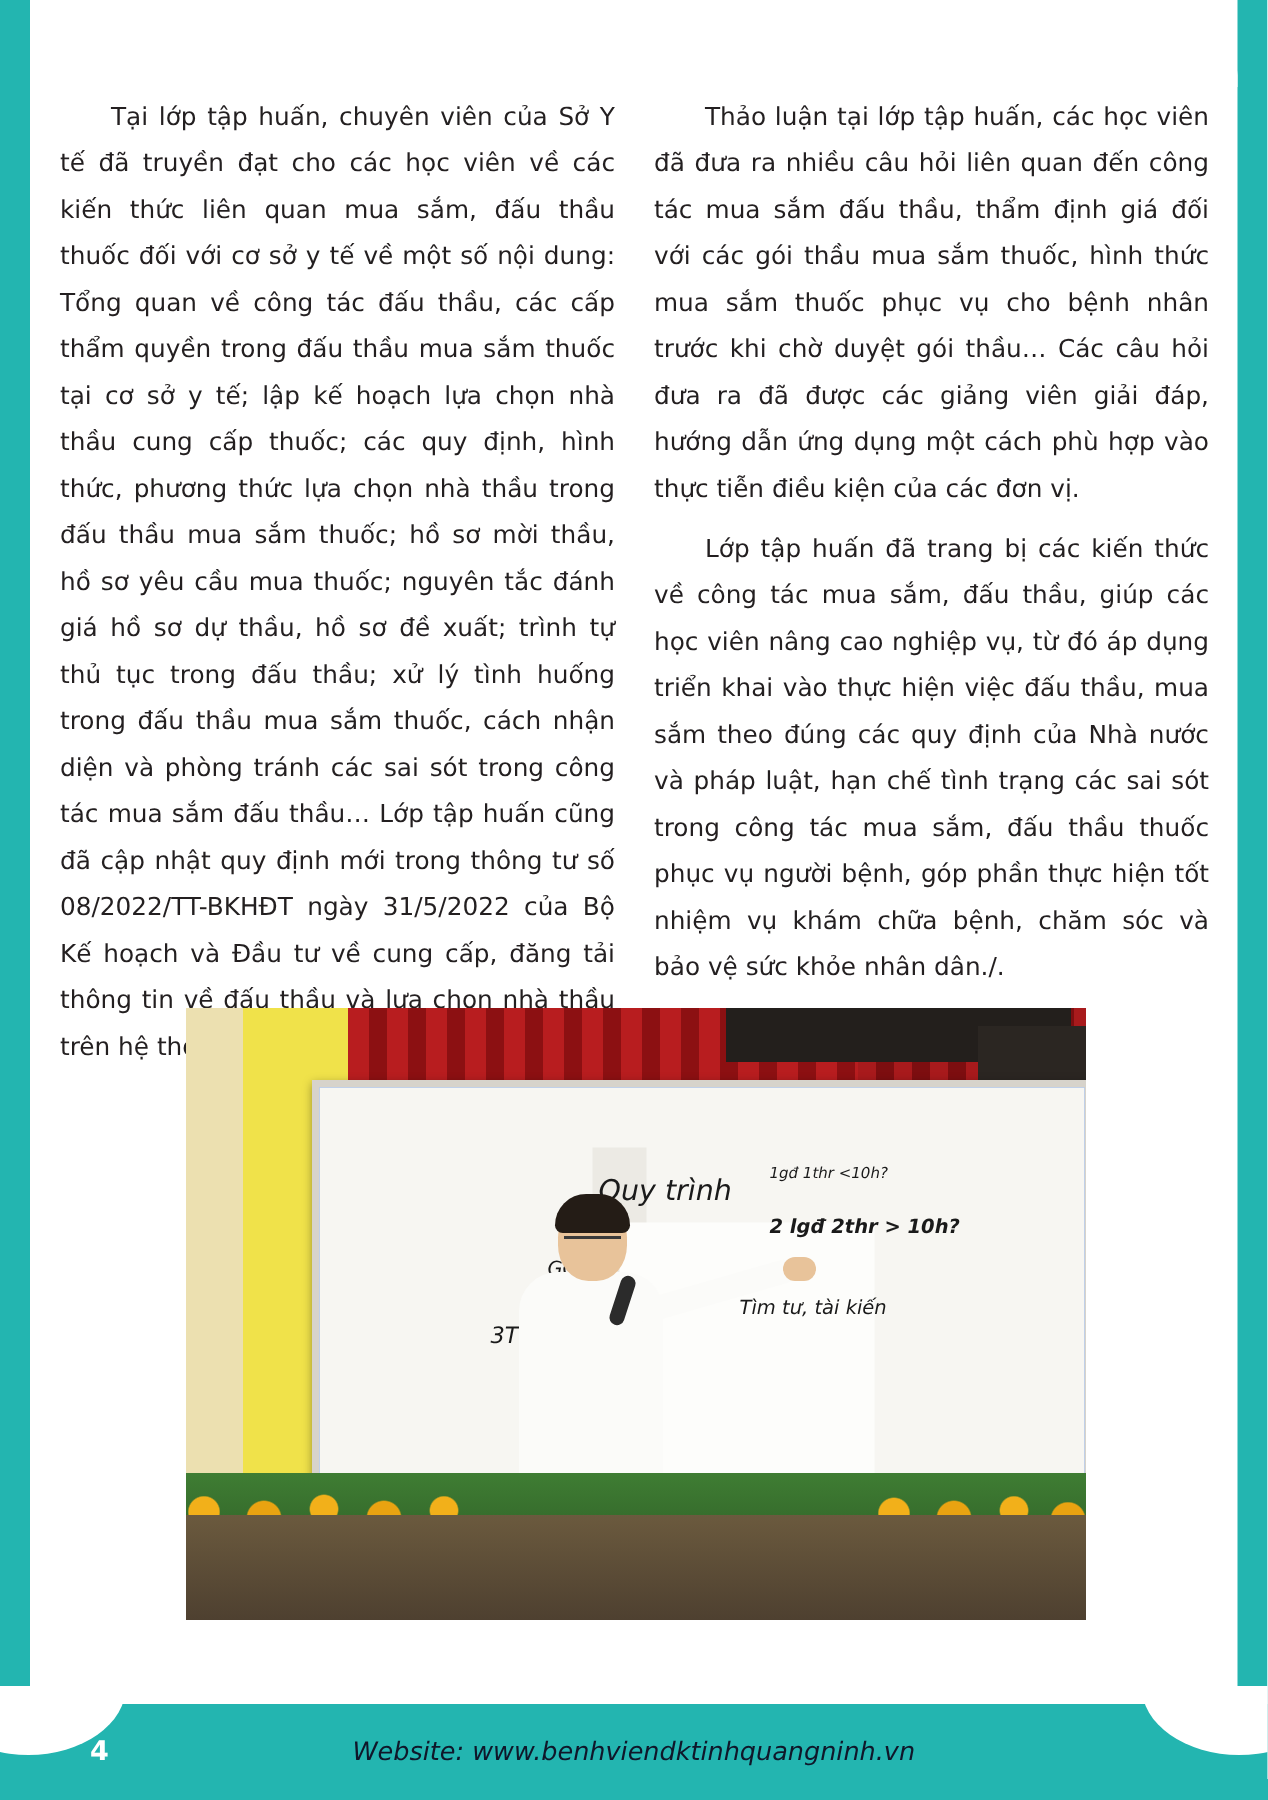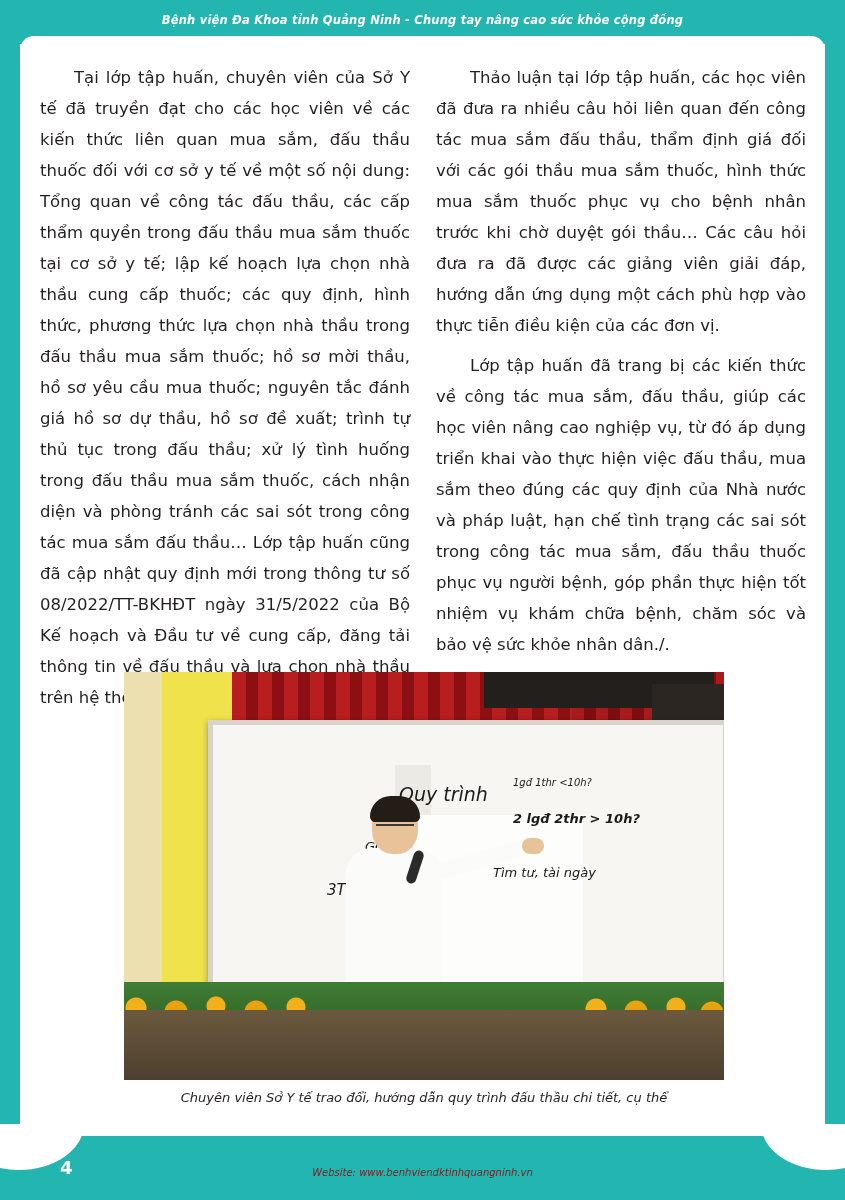--- a/index.html
+++ b/index.html
@@ -191,37 +191,34 @@
     left: 60px; bottom: 22px;
     color: #ffffff;
     font-size: 18px;
     font-weight: bold;
     font-family: "DejaVu Sans", sans-serif;
   }
   .footer-text {
     position: absolute;
     left: 0; right: 0; bottom: 22px;
     text-align: center;
-    color: #7f1d1d;
-    font-size: 10px;
+    color: #0f172a;
+    font-size: 17px;
     font-style: italic;
     font-family: "DejaVu Sans", sans-serif;
   }
 </style>
 </head>
 <body>
 
 <div class="page">
 
   <div class="edge-left"></div>
   <div class="edge-right"></div>
 
-  <div class="header">
-    <div class="header-text">Bệnh viện Đa Khoa tỉnh Quảng Ninh - Chung tay nâng cao sức khỏe cộng đồng</div>
-  </div>
   <div class="header-bottom-round"></div>
 
   <div class="content">
     <div class="col">
       <p>Tại lớp tập huấn, chuyên viên của Sở Y tế đã truyền đạt cho các học viên về các kiến thức liên quan mua sắm, đấu thầu thuốc đối với cơ sở y tế về một số nội dung: Tổng quan về công tác đấu thầu, các cấp thẩm quyền trong đấu thầu mua sắm thuốc tại cơ sở y tế; lập kế hoạch lựa chọn nhà thầu cung cấp thuốc; các quy định, hình thức, phương thức lựa chọn nhà thầu trong đấu thầu mua sắm thuốc; hồ sơ mời thầu, hồ sơ yêu cầu mua thuốc; nguyên tắc đánh giá hồ sơ dự thầu, hồ sơ đề xuất; trình tự thủ tục trong đấu thầu; xử lý tình huống trong đấu thầu mua sắm thuốc, cách nhận diện và phòng tránh các sai sót trong công tác mua sắm đấu thầu… Lớp tập huấn cũng đã cập nhật quy định mới trong thông tư số 08/2022/TT-BKHĐT ngày 31/5/2022 của Bộ Kế hoạch và Đầu tư về cung cấp, đăng tải thông tin về đấu thầu và lựa chọn nhà thầu trên hệ thống mạng đấu thầu quốc gia.</p>
     </div>
     <div class="col">
       <p>Thảo luận tại lớp tập huấn, các học viên đã đưa ra nhiều câu hỏi liên quan đến công tác mua sắm đấu thầu, thẩm định giá đối với các gói thầu mua sắm thuốc, hình thức mua sắm thuốc phục vụ cho bệnh nhân trước khi chờ duyệt gói thầu… Các câu hỏi đưa ra đã được các giảng viên giải đáp, hướng dẫn ứng dụng một cách phù hợp vào thực tiễn điều kiện của các đơn vị.</p>
       <p>Lớp tập huấn đã trang bị các kiến thức về công tác mua sắm, đấu thầu, giúp các học viên nâng cao nghiệp vụ, từ đó áp dụng triển khai vào thực hiện việc đấu thầu, mua sắm theo đúng các quy định của Nhà nước và pháp luật, hạn chế tình trạng các sai sót trong công tác mua sắm, đấu thầu thuốc phục vụ người bệnh, góp phần thực hiện tốt nhiệm vụ khám chữa bệnh, chăm sóc và bảo vệ sức khỏe nhân dân./.</p>
     </div>
@@ -239,40 +236,39 @@
 
       <div class="ph-board">
         <div class="ph-board-inner"></div>
         <div class="ph-flip"></div>
         <div class="ph-paper"></div>
         <div class="ph-writing" style="left:186px; top:58px; font-size:19px;">Quy trình</div>
         <div class="ph-writing" style="left:300px; top:52px; font-size:10px;">1gđ 1thr &lt;10h?</div>
         <div class="ph-writing" style="left:300px; top:86px; font-size:13px;font-weight:bold;">2 lgđ 2thr  &gt; 10h?</div>
         <div class="ph-writing" style="left:152px; top:114px; font-size:13px;">GG</div>
         <div class="ph-writing" style="left:114px; top:156px; font-size:15px;">3TTQ</div>
-        <div class="ph-writing" style="left:280px; top:140px; font-size:13px;">Tìm tư, tài ngày</div>
+        <div class="ph-writing" style="left:280px; top:140px; font-size:13px;">Tìm tư, tài kiến</div>
       </div>
 
       <div class="ph-leg1"></div>
       <div class="ph-leg2"></div>
 
       <div class="ph-person-legs"></div>
       <div class="ph-person-body"></div>
       <div class="ph-arm"></div>
       <div class="ph-hand"></div>
       <div class="ph-mic"></div>
       <div class="ph-person-head"></div>
       <div class="ph-person-hair"></div>
       <div class="ph-person-glasses"></div>
 
       <div class="ph-stage-red"></div>
       <div class="ph-flowerband"></div>
       <div class="ph-floor"></div>
     </div>
-    <div class="caption">Chuyên viên Sở Y tế trao đổi, hướng dẫn quy trình đấu thầu chi tiết, cụ thể</div>
   </div>
 
   <div class="footer-top-round"></div>
   <div class="footer">
     <div class="page-number">4</div>
     <div class="footer-text">Website: www.benhviendktinhquangninh.vn</div>
   </div>
   <div class="footer-curve-left"></div>
   <div class="footer-curve-right"></div>
 

